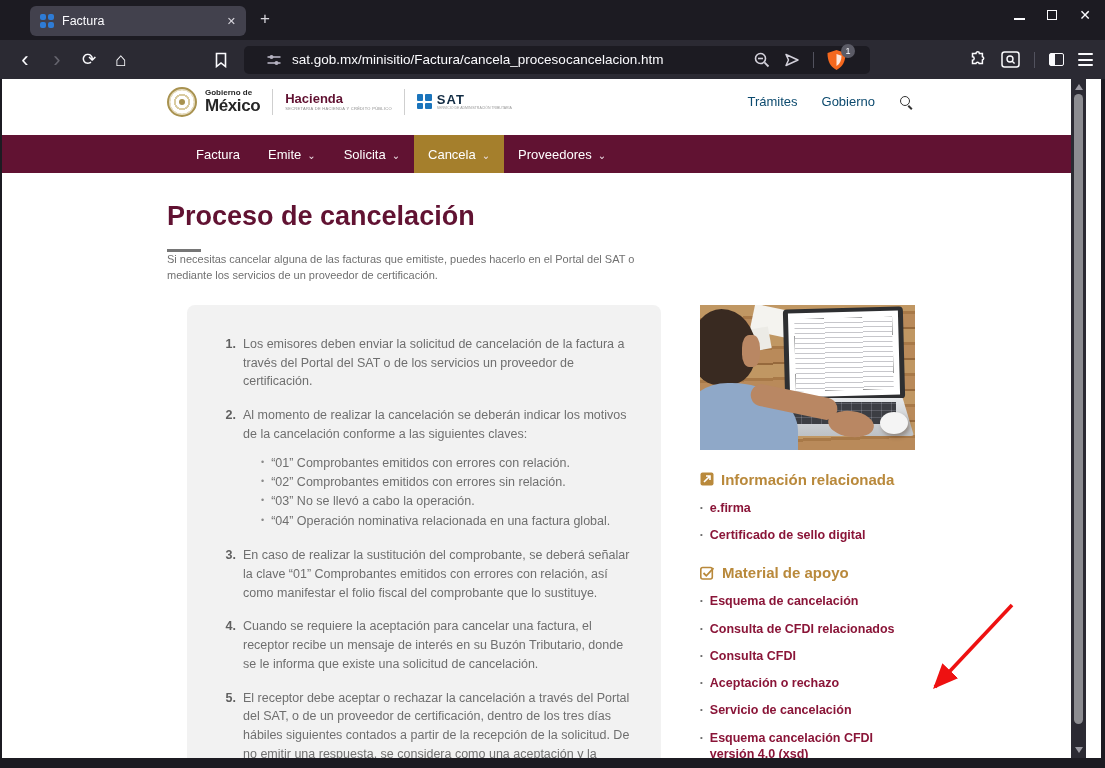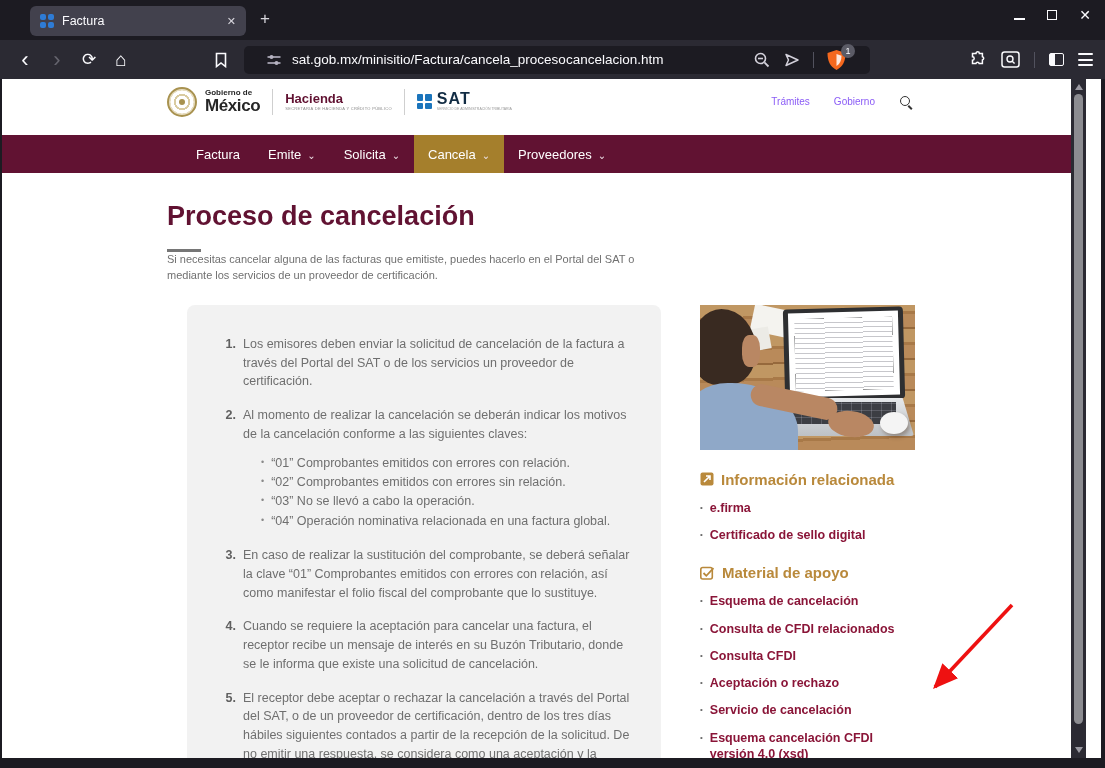--- a/index.html
+++ b/index.html
@@ -56,24 +56,24 @@
   .gob-l1 { font-size:8px; font-weight:bold; color:#262626; }
   .gob-l2 { font-size:17px; font-weight:800; color:#262626; letter-spacing:-0.4px; }
   .lg-sep { width:1px; height:26px; background:#cfcfcf; margin:0 12px; }
   .hac { line-height:1; }
   .hac-name { font-size:13px; font-weight:bold; color:#611232; }
   .hac-cap { font-size:4px; color:#8a8a8a; letter-spacing:.3px; margin-top:2px; }
   .satlogo { display:flex; align-items:center; gap:5px; }
   .sat-sq { width:15px; height:15px; display:grid; grid-template-columns:6.5px 6.5px; grid-template-rows:6.5px 6.5px; gap:2px; }
   .sat-sq span { background:#1b75bc; border-radius:1px; }
   .sat-txt { line-height:1; }
-  .sat-name { font-size:16px; font-weight:900; color:#122c44; letter-spacing:1px; }
+  .sat-name { font-size:13px; font-weight:900; color:#122c44; letter-spacing:1px; }
   .sat-cap { font-size:3.5px; color:#9a9a9a; margin-top:1px; }
   .shead-right { position:absolute; right:10px; top:0; height:45px; display:flex; align-items:center; gap:24px; }
-  .shead-link { font-size:10px; color:#8b5cf6; }
+  .shead-link { font-size:13px; color:#0c4a6e; }
   .search-ic { width:14px; height:14px; position:relative; }
   .search-ic::before { content:""; position:absolute; left:1px; top:1px; width:8px; height:8px; border:1.8px solid #333; border-radius:50%; }
   .search-ic::after { content:""; position:absolute; left:10px; top:10px; width:5px; height:1.8px; background:#333; transform:rotate(45deg); transform-origin:0 0; }
 
   
   .navbar { position:relative; height:38px; background:#611232; display:flex; align-items:stretch; padding-left:180px; }
   .nav-item { display:flex; align-items:center; gap:6px; padding:0 14px; color:#ffffff; font-size:13px; white-space:nowrap; }
   .nav-item.active { background:#a57f2c; }
   .nav-caret { font-size:10px; color:#ecdfe5; margin-top:2px; }
 

